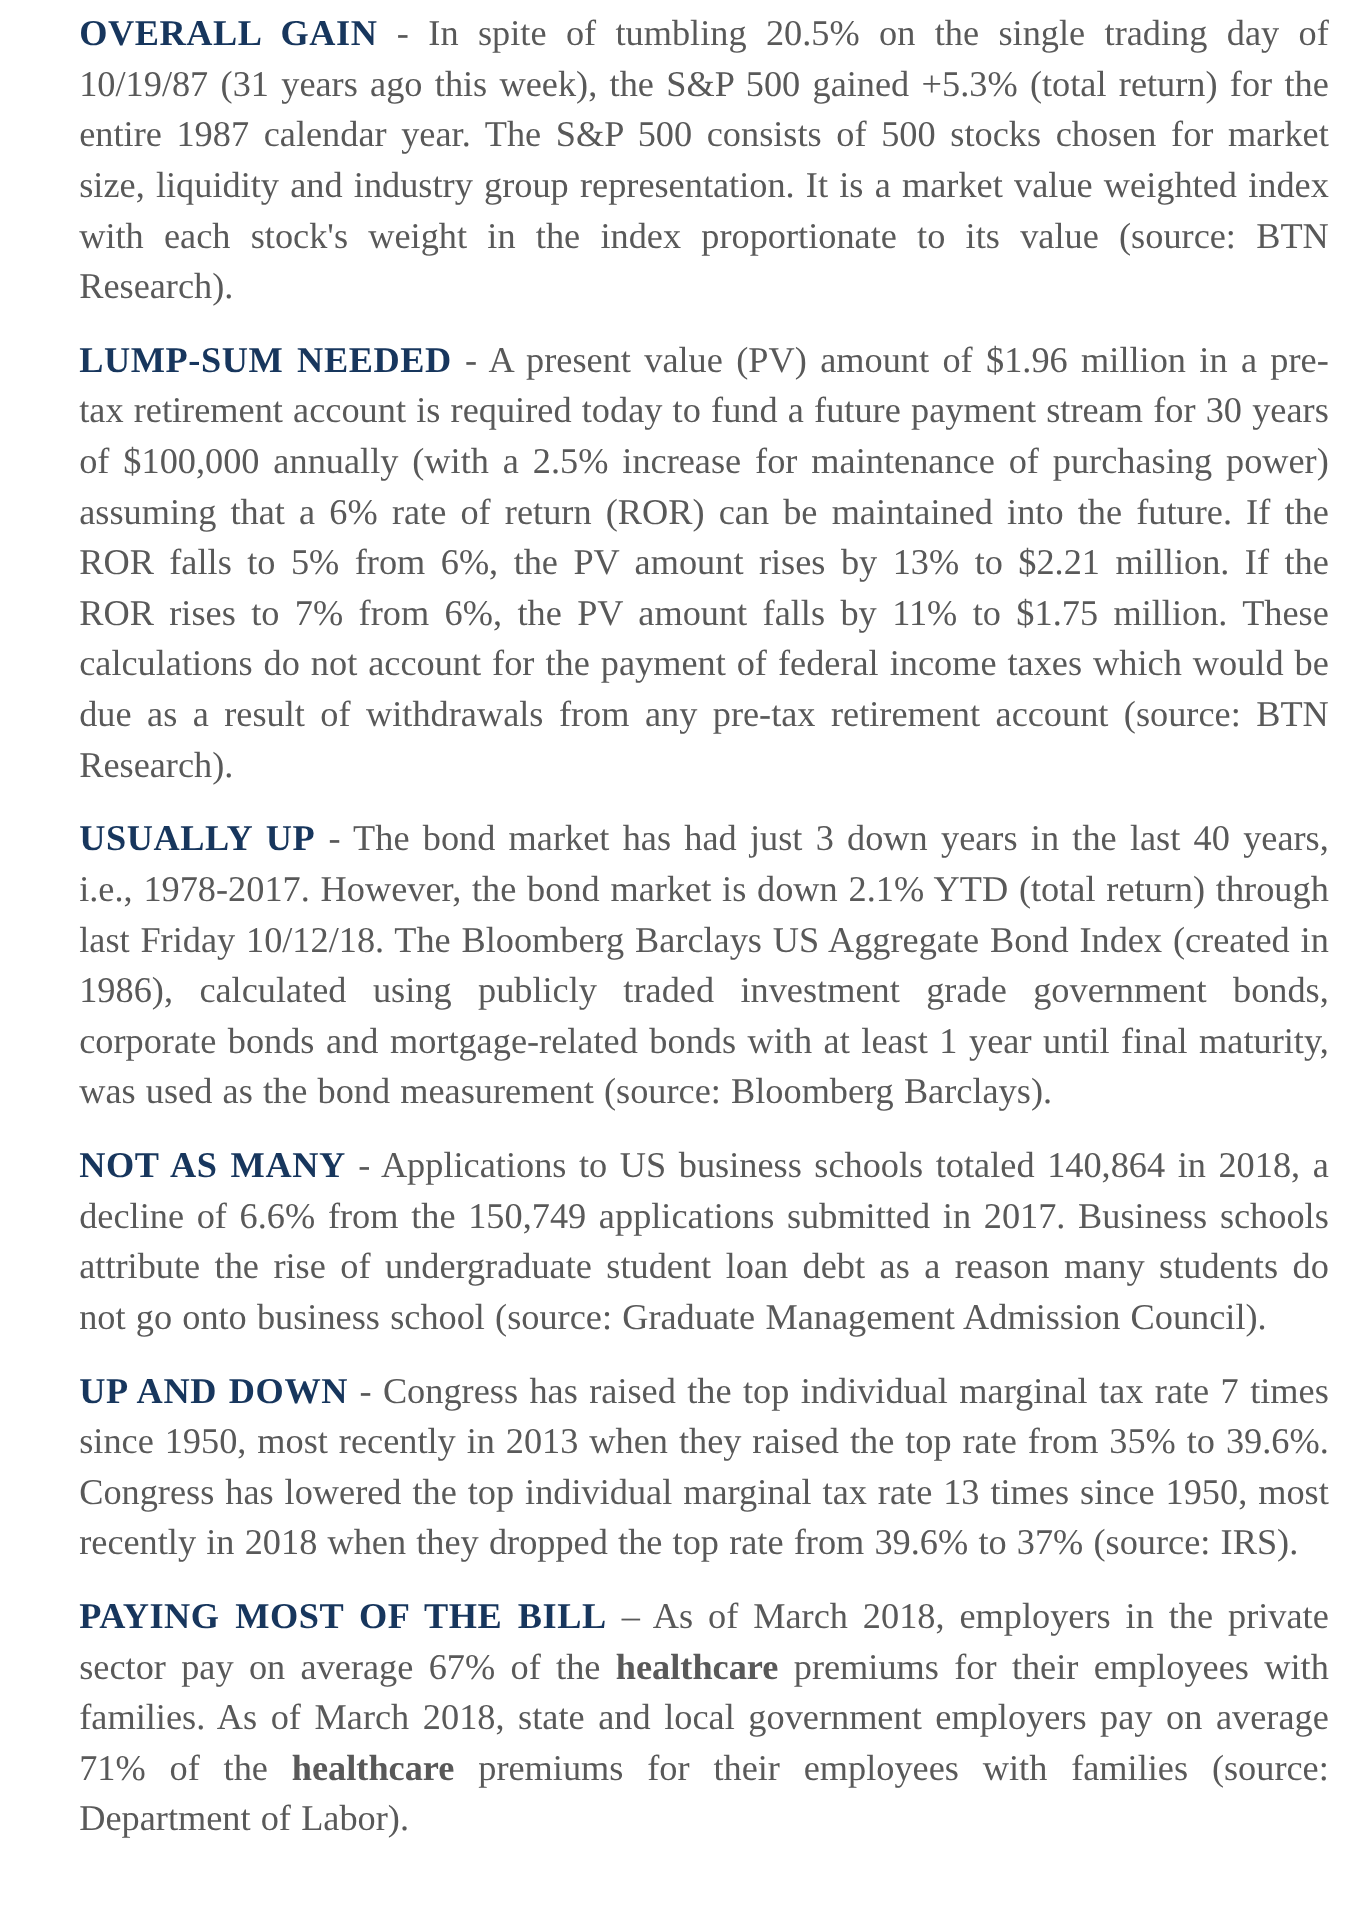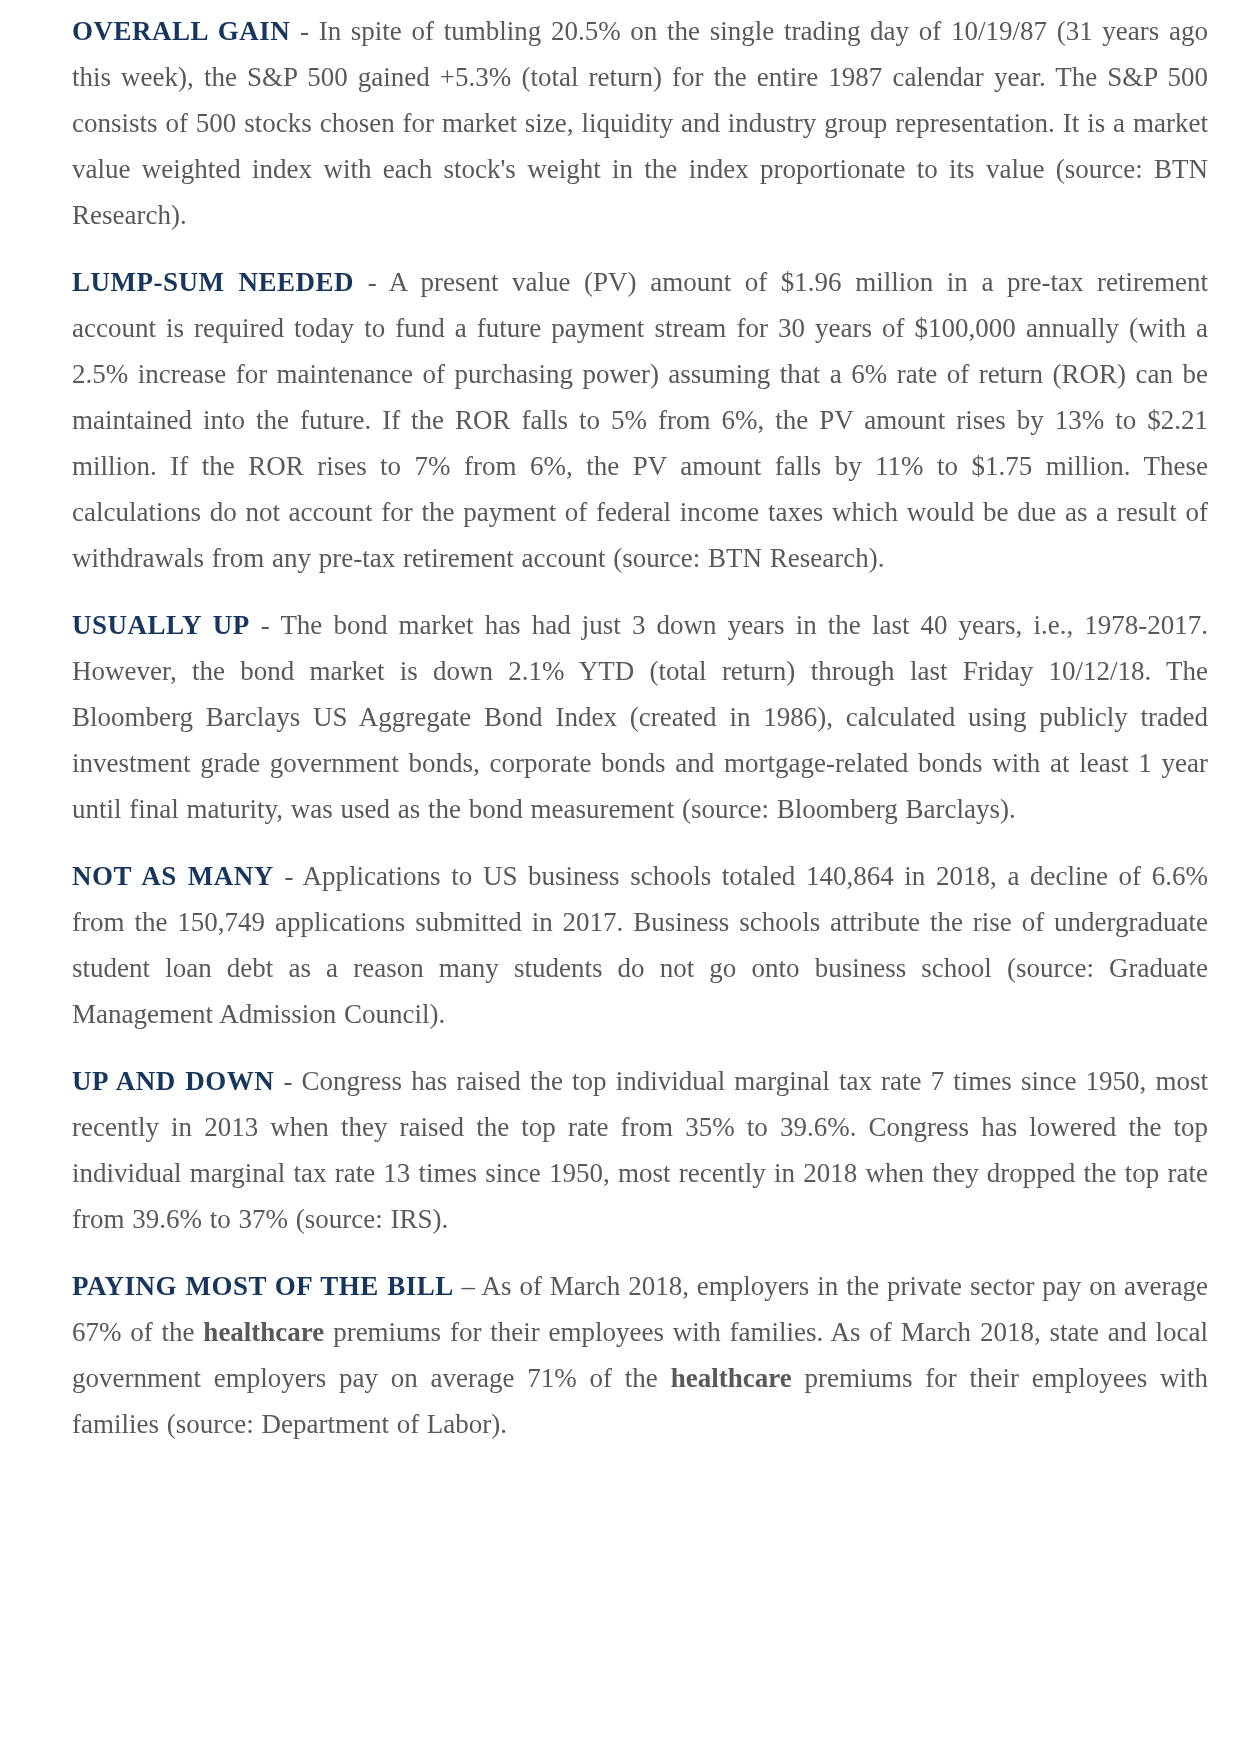--- a/index.html
+++ b/index.html
@@ -10,21 +10,21 @@
   .page {
     width: 1240px;
     min-height: 1754px;
     box-sizing: border-box;
     background: var(--page-bg, #ffffff);
     padding: 8px 32px 20px 72px;
     font-family: "Liberation Serif", "DejaVu Serif", serif;
   }
   .para {
     margin: 0 0 21px 0;
-    font-size: 27px;
+    font-size: 33px;
     line-height: 46px;
     text-align: justify;
     color: var(--body-color, #595959);
     word-spacing: 1px;
   }
   .para:last-child {
     margin-bottom: 0;
   }
   .heading {
     color: var(--heading-color, #17365D);

